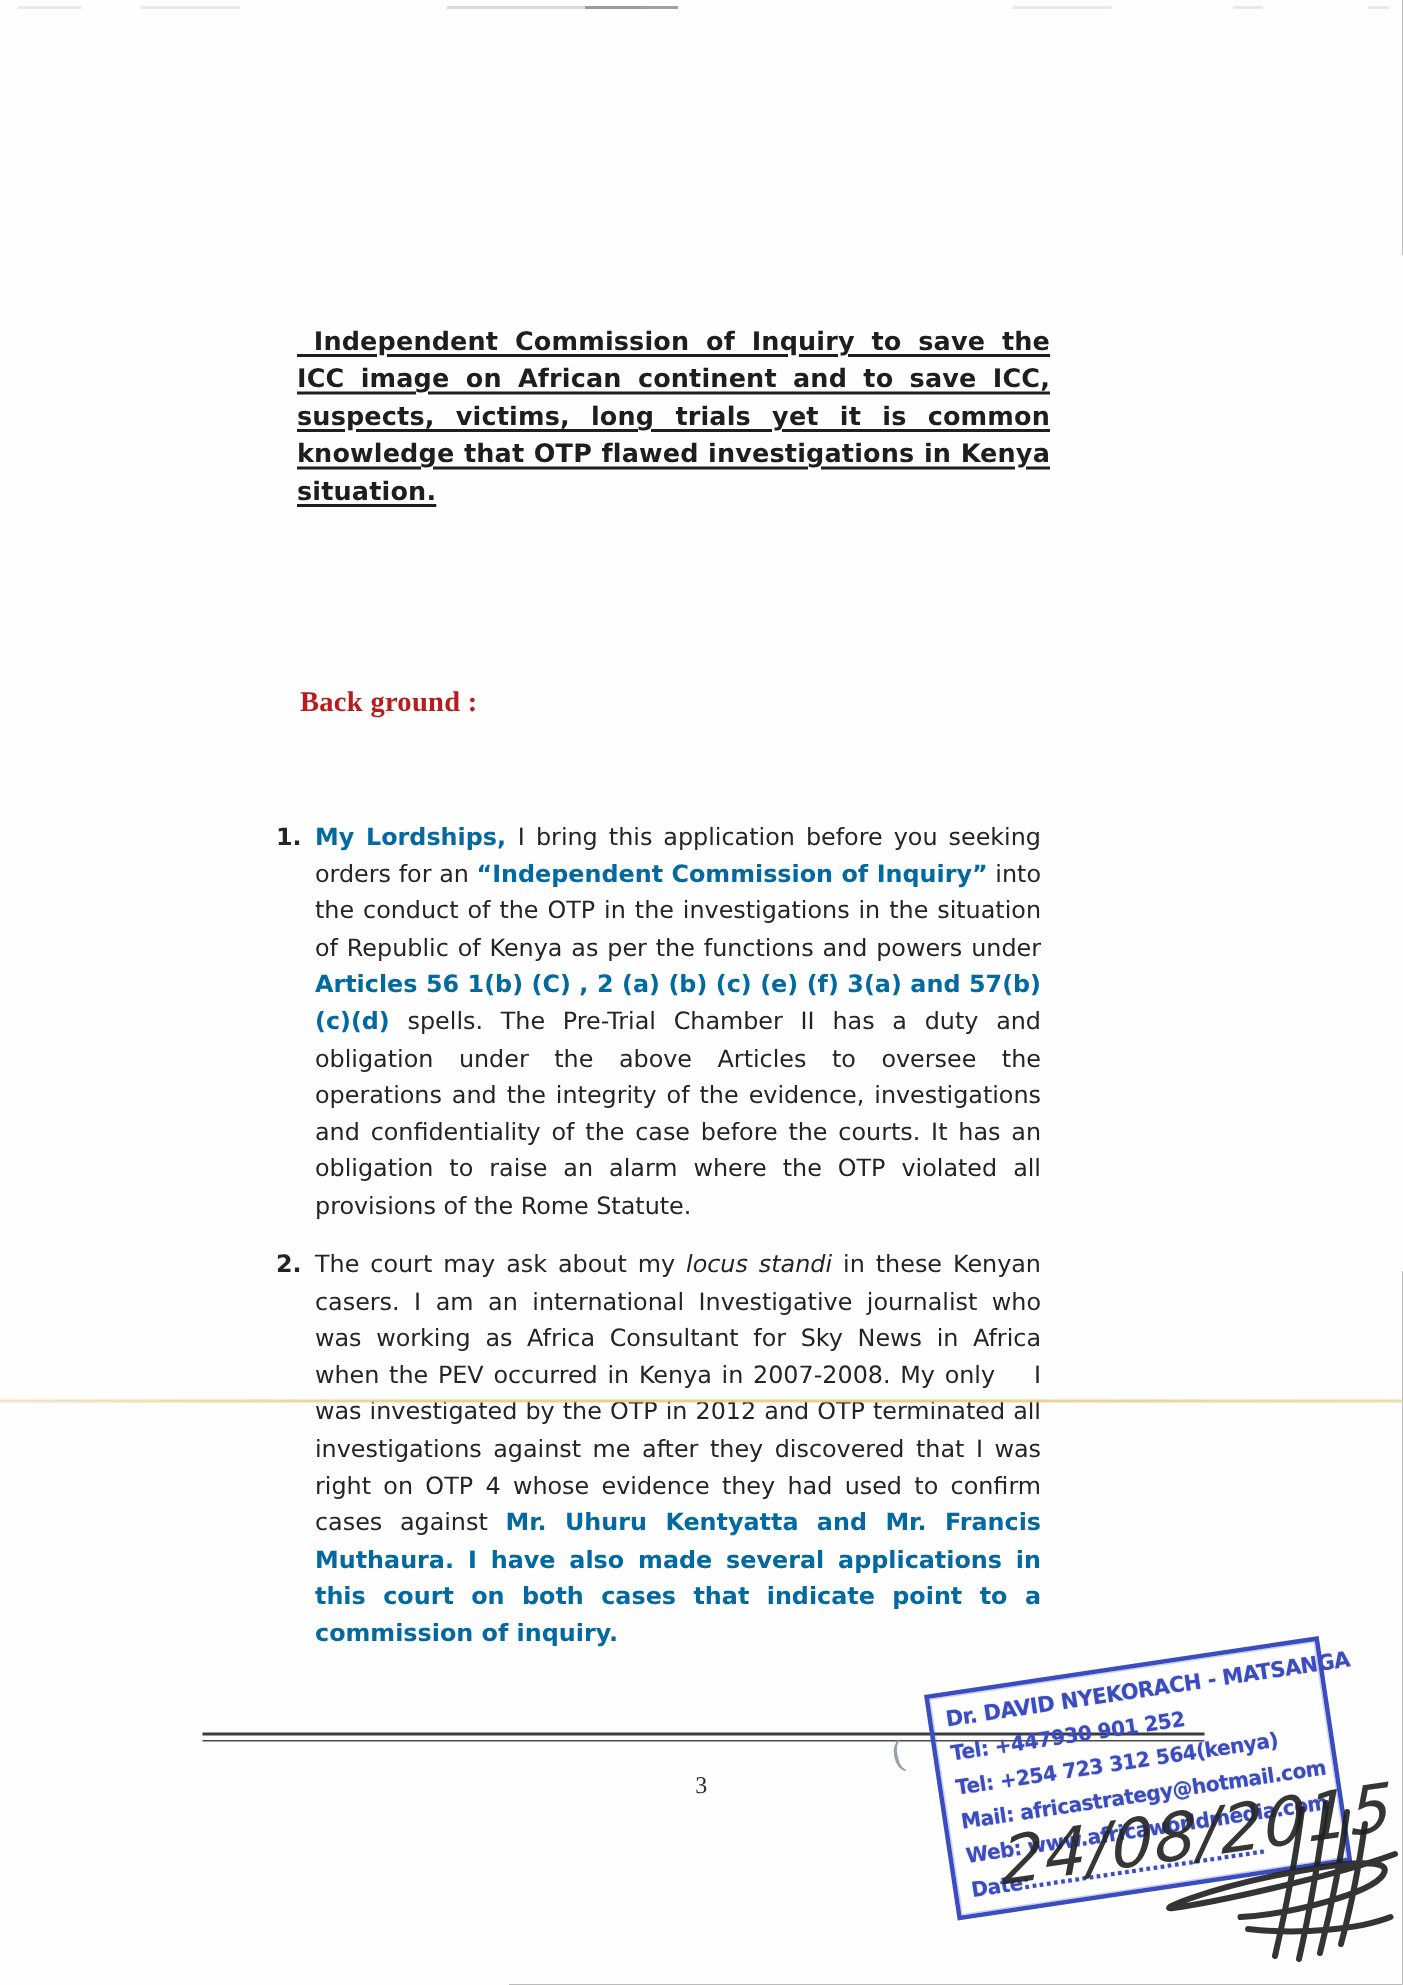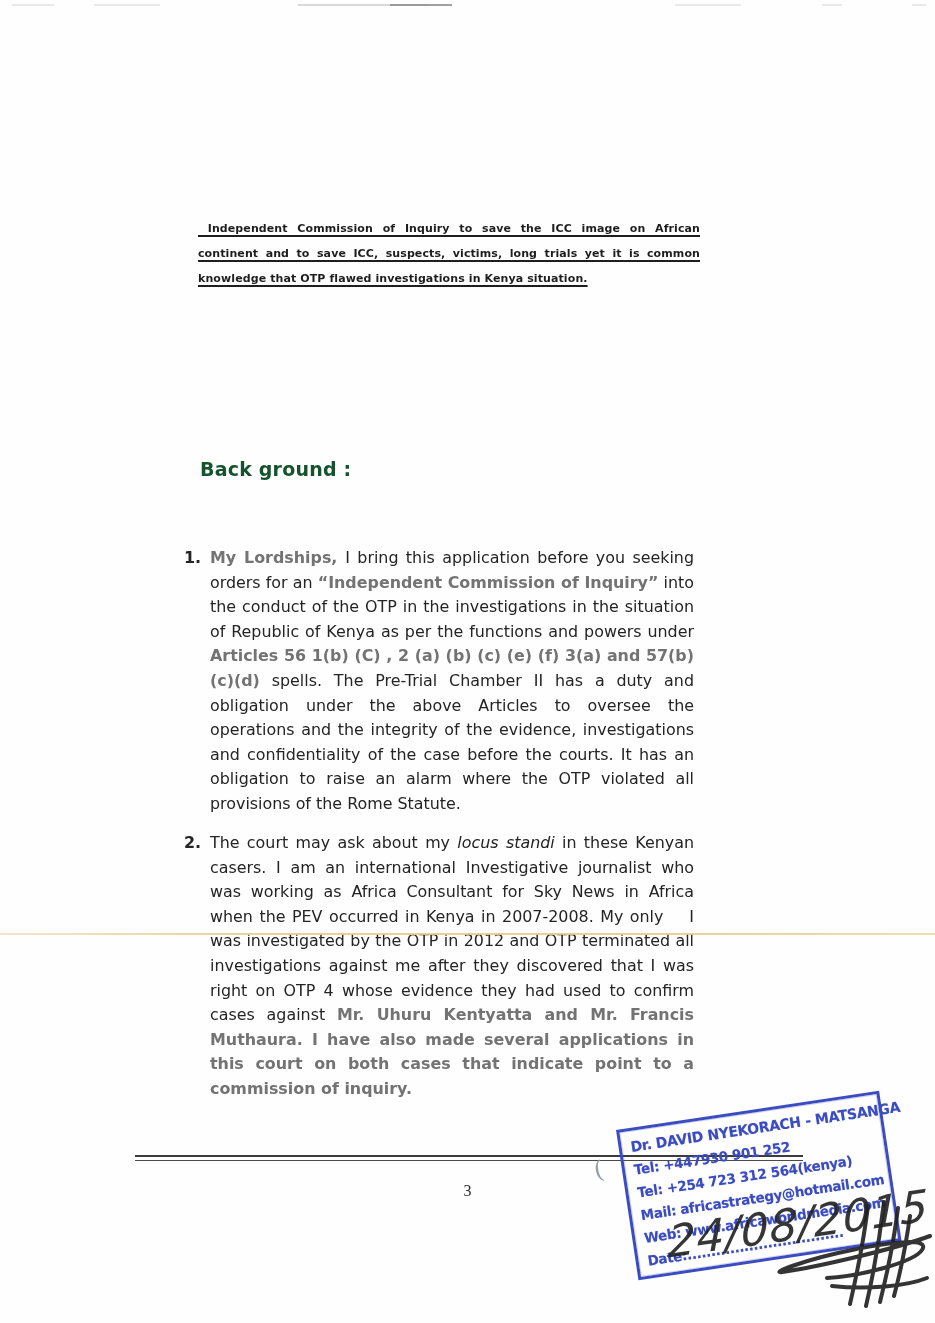--- a/index.html
+++ b/index.html
@@ -9,37 +9,37 @@
     font-family:"DejaVu Sans","Liberation Sans",sans-serif;
     color:var(--ink,#222222);
   }
   
   .artifact{position:absolute; height:2px; background:#b9b9b9; opacity:.55;}
   .artifact.dark{background:#8a8a8a; opacity:.8;}
   .artifact.light{opacity:.3;}
   
   .doc-heading{
     position:absolute; left:198px; top:216px; width:502px;
-    font-size:11px; font-weight:bold; line-height:25px;
+    font-size:17px; font-weight:bold; line-height:25px;
     text-align:justify; color:#1e1e1e;
     text-decoration:underline; text-decoration-thickness:2px; text-underline-offset:3px;
     letter-spacing:.1px;
   }
   .section-title{
     position:absolute; left:200px; top:458px;
-    font-size:19px; font-weight:bold; color:#14532d; letter-spacing:.2px;
+    font-size:19px; font-weight:bold; color:#b91c1c; letter-spacing:.2px;font-family:Liberation Serif, serif;
   }
   
   .para{
     position:absolute; left:184px; width:510px; display:flex;
     font-size:15.9px; line-height:24.6px; color:#242424;
   }
   .para .num{flex:none; width:26px; font-weight:bold;}
   .para .body{flex:1; text-align:justify;}
-  .para .body b{color:#737373;}
+  .para .body b{color:#0369a1;}
   .bi{font-weight:normal; font-style:italic;}
   #para1{top:546px;}
   #para2{top:831px;}
   
   .fold-line{
     position:absolute; left:0; top:933px; width:935px; height:2px;
     background:linear-gradient(to right,#f2e2c2,var(--fold,#e7cc85) 30%,var(--fold,#e7cc85) 70%,#eedaa4);
     opacity:.9;
   }
   

